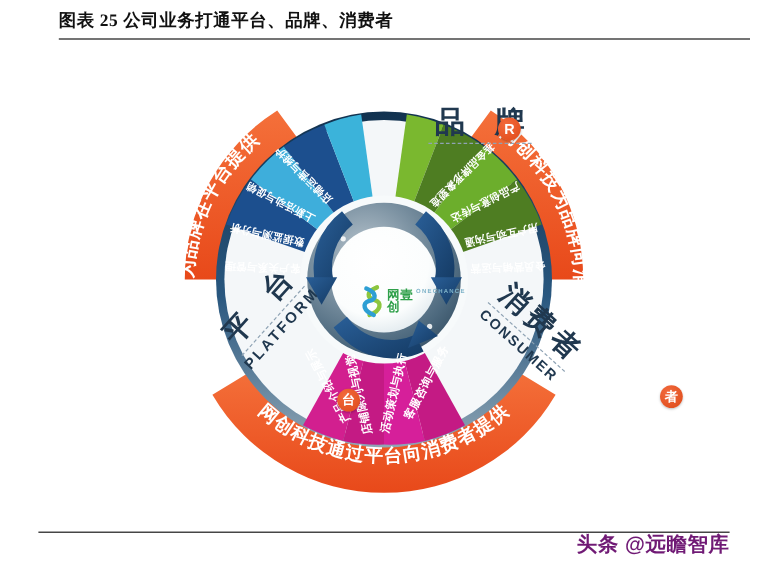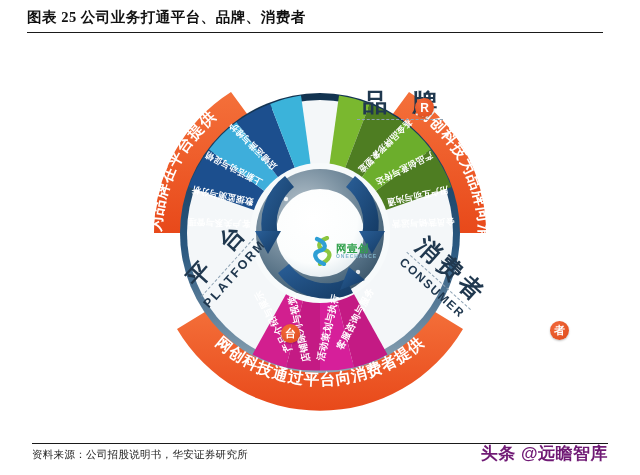--- a/index.html
+++ b/index.html
@@ -5,21 +5,21 @@
   html,body{margin:0;padding:0;}
   body{
     width:640px;height:475px;
     background:#ffffff;
     font-family:"Liberation Serif", serif;
     overflow:hidden;
     position:relative;
   }
   
   #fig-header{
-    position:absolute;left:27px;top:8px;width:576px;
+    position:absolute;left:49px;top:8px;width:576px;
   }
   #fig-title{
     font-family:"Liberation Serif", serif;
     font-size:14.5px;font-weight:bold;color:#111;
     letter-spacing:.5px;white-space:nowrap;
     padding-bottom:5px;
   }
   #title-rule{
     border-top:1.6px solid #1a1a1a;width:100%;
   }
@@ -100,21 +100,21 @@
   #badge-consumer{left:440px;top:283px;width:19px;height:19px;font-size:11px;
     background:radial-gradient(circle at 35% 30%, #f2693c, #dd4a19);}
 
   
   #center-logo{
     position:absolute;left:190px;top:196px;
     width:88px;height:34px;
     display:flex;align-items:center;justify-content:center;gap:3px;
   }
   #logo-mark{width:22px;height:30px;}
-  #logo-words{display:flex;flex-direction:column;line-height:1;}
+  #logo-words{display:flex;flex-direction:row;line-height:1;}
   #logo-cn{
     font-family:"Liberation Sans", sans-serif;
     font-size:10.5px;font-weight:bold;color:#2fa04a;letter-spacing:.5px;
   }
   #logo-en{
     font-family:"Liberation Sans", sans-serif;
     font-size:5px;font-weight:bold;color:#7fb3c9;letter-spacing:1px;
   }
 
   
@@ -290,15 +290,14 @@
     </svg>
     <div id="logo-words">
       <div id="logo-cn">网壹创</div>
       <div id="logo-en">ONECHANCE</div>
     </div>
   </div>
 </div>
 
 <div id="fig-footer">
   <div id="footer-rule"></div>
-  <div id="source-text">资料来源：公司招股说明书，华安证券研究所</div>
   <div id="watermark">头条 @远瞻智库</div>
 </div>
 
 </body></html>

